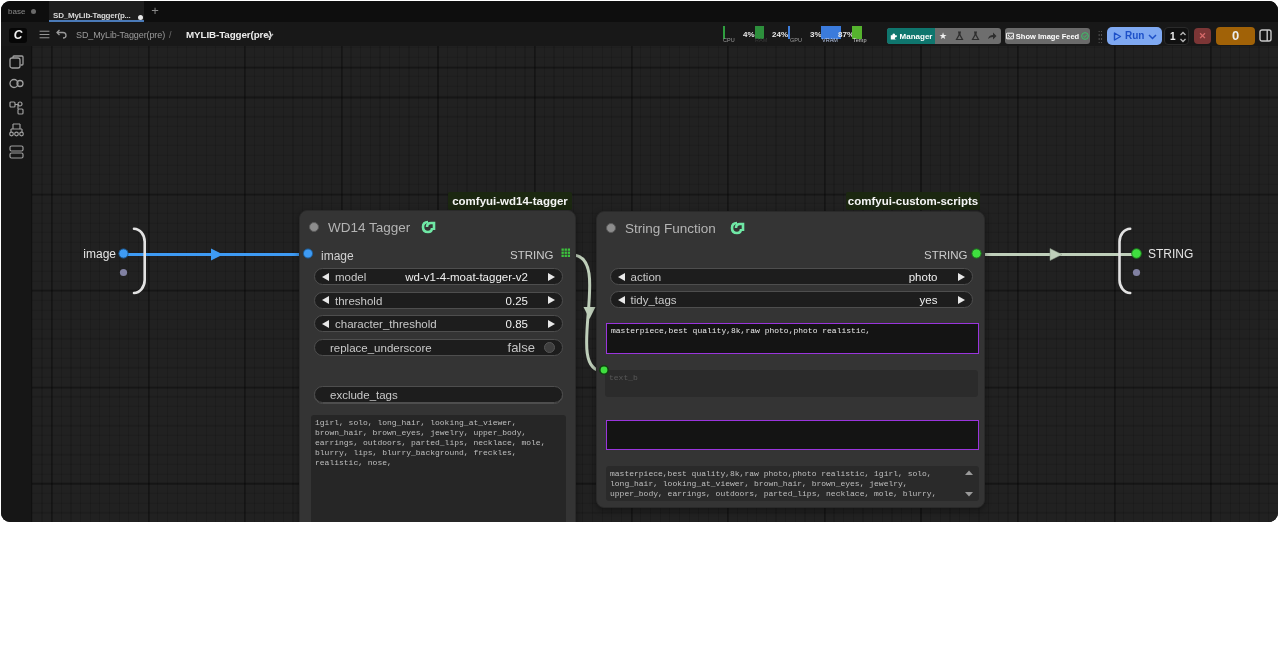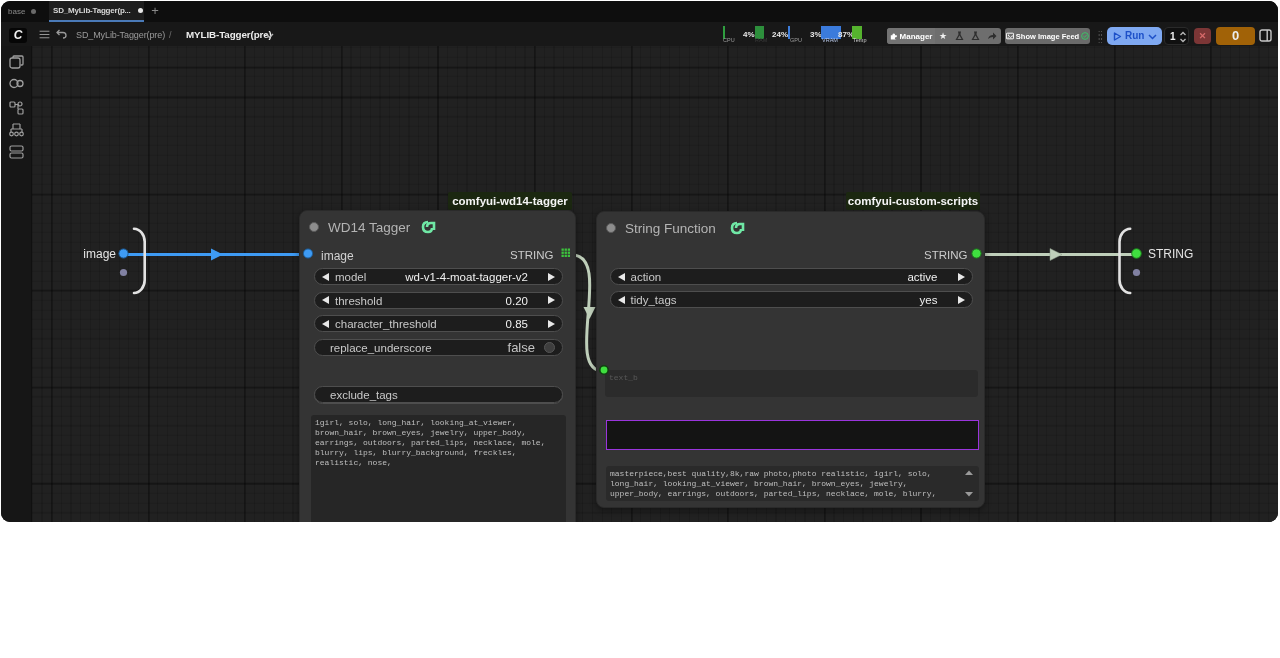--- a/index.html
+++ b/index.html
@@ -3,21 +3,21 @@
 <meta charset="utf-8">
 <style>
 * { margin:0; padding:0; box-sizing:border-box; }
 html,body { width:1280px; height:658px; background:#fff; font-family:"Liberation Sans", sans-serif; overflow:hidden; }
 #win { position:absolute; left:1px; top:1px; width:1277px; height:521px; background:#181818; border-radius:9px; overflow:hidden; will-change:transform; }
 
 #tabbar { position:absolute; left:0; top:0; width:100%; height:21px; background:#0e0e0e; }
 .tab { position:absolute; top:0; height:21px; display:flex; align-items:center; }
 #tab1 { left:7px; width:36px; color:#8a8a8a; font-size:8px; white-space:nowrap; }
 #tab1 .dot { width:5px; height:5px; border-radius:50%; background:#6a6a6a; margin-left:6px; }
-#tab2 { left:48px; width:95px; background:#1e1e1e; color:#d8d8d8; font-size:8px; font-weight:bold; letter-spacing:-0.2px; padding-left:4px; border-bottom:2px solid #4a7ab8; white-space:nowrap; overflow:hidden; }
+#tab2 { left:48px; width:95px; background:#1e1e1e; color:#d8d8d8; font-size:8px; font-weight:bold; letter-spacing:-0.2px; padding-left:4px; border-bottom:2px solid #4a7ab8; white-space:nowrap; overflow:hidden;align-items:flex-end; }
 #tab2 .dot { width:5px; height:5px; border-radius:50%; background:#e8e8e8; margin-left:7px; }
 #plus { position:absolute; left:146px; top:2px; color:#8a8a8a; font-size:13px; width:16px; text-align:center; }
 
 #menubar { position:absolute; left:0; top:21px; width:100%; height:24px; background:#181818; }
 #logo { position:absolute; left:8px; top:6px; width:18px; height:15px; background:#060606; border-radius:3px; color:#f2f2f2; font-weight:bold; font-size:12px; text-align:center; line-height:15px; font-style:italic; }
 .mtxt { position:absolute; top:6px; height:14px; line-height:14px; font-size:9px; letter-spacing:-0.1px; white-space:nowrap; }
 
 #sidebar { position:absolute; left:0; top:45px; width:31px; height:610px; background:#161616; border-right:1px solid #101010; }
 
 #canvas { position:absolute; left:31px; top:45px; width:1246px; height:610px; background:#212121; }
@@ -97,21 +97,21 @@
       <div class="tr-txt" style="left:88px; top:4px;">3%</div>
       <div style="position:absolute; left:99px; top:0px; width:20px; height:13px; background:#3b7bdc;"></div>
       <div class="tr-lbl" style="left:100px; top:11px; color:#b8c8e8;">VRAM</div>
       <div class="tr-txt" style="left:116px; top:4px;">87%</div>
       <div style="position:absolute; left:130px; top:0px; width:10px; height:13px; background:#55b32e;"></div>
       <div class="tr-lbl" style="left:131px; top:11px; color:#cdcdcd;">Temp</div>
       <div class="tr-txt" style="left:150px; top:4px;padding-left:44px;">30°</div>
     </div>
 
     <div style="position:absolute; left:886px; top:6px; width:114px; height:16px; background:#6e6e6e; border-radius:3px;"></div>
-    <div style="position:absolute; left:886px; top:6px; width:48px; height:16px; background:#737373; border-radius:3px 0 0 3px; color:#fff; font-size:8px; font-weight:bold; display:flex; align-items:center; justify-content:center; gap:2px; white-space:nowrap;">
+    <div style="position:absolute; left:886px; top:6px; width:48px; height:16px; background:#0f766e; border-radius:3px 0 0 3px; color:#fff; font-size:8px; font-weight:bold; display:flex; align-items:center; justify-content:center; gap:2px; white-space:nowrap;">
         <svg width="8" height="8" viewBox="0 0 10 10">
           <path d="M1,4 H3.2 A1.6 1.6 0 1 1 6.2,4 H8.5 V6.5 A1.6 1.6 0 1 0 8.5,9.2 V9.5 H1 Z" fill="#fff"></path>
         </svg>
         <span>Manager</span>
       </div>
     <div style="position:absolute; left:938px; top:9px; color:#f0f0f0; font-size:9px;">★</div>
     <svg style="position:absolute; left:954px; top:9px;" width="9" height="10" viewBox="0 0 9 10">
         <path d="M3,1 H6 M4,1 V4 L1.5,8.5 H7.5 L5,4 V1" fill="none" stroke="#2e2e2e" stroke-width="1.2"></path>
       </svg>
     <svg style="position:absolute; left:970px; top:9px;" width="9" height="10" viewBox="0 0 9 10">
@@ -244,21 +244,21 @@
     <div class="slotlbl" style="left:210px; top:38px; font-size:11.5px; color:#cbcbcb;">STRING</div>
     <div class="pill" style="left:14px; top:57px; width:249px;">
       <div class="la"></div>
         <div class="nm">model</div>
       <div class="val">wd-v1-4-moat-tagger-v2</div>
       <div class="ra"></div>
     </div>
     <div class="pill" style="left:14px; top:80.5px; width:249px;">
       <div class="la"></div>
         <div class="nm">threshold</div>
-        <div class="val">0.20</div>
+        <div class="val">0.25</div>
         <div class="ra"></div>
     </div>
     <div class="pill" style="left:14px; top:104px; width:249px;">
       <div class="la"></div>
         <div class="nm">character_threshold</div>
         <div class="val">0.85</div>
         <div class="ra"></div>
     </div>
     <div class="pill" style="left:14px; top:127.5px; width:249px;">
       <div class="nm2">replace_underscore</div>
@@ -284,29 +284,30 @@
     <div class="ndot"></div>
     <div class="ntitle">String Function</div>
     <svg style="position:absolute;left:131px;top:7px" width="19" height="18" viewBox="0 0 19 18">
       <path d="M9,4 Q4,4 4,9 Q4,14 9,14 Q13,14 13,10" fill="none" stroke="#6fe7a5" stroke-width="2.6"></path>
       <path d="M8,9 Q8,5 12,5 L15,5 L15,12" fill="none" stroke="#6fe7a5" stroke-width="2.6"></path>
     </svg>
     <div class="slotlbl" style="left:327px; top:37px; font-size:11.5px; color:#cbcbcb;">STRING</div>
     <div class="pill" style="left:12.5px; top:56px; width:363px;">
       <div class="la"></div>
         <div class="nm">action</div>
-        <div class="val">active</div>
+        <div class="val">photo</div>
         <div class="ra"></div>
     </div>
     <div class="pill" style="left:12.5px; top:79px; width:363px;">
       <div class="la"></div>
         <div class="nm">tidy_tags</div>
         <div class="val">yes</div>
         <div class="ra"></div>
     </div>
+    <div class="pta" style="left:9px; top:110.5px; width:373px; height:31px;">masterpiece,best quality,8k,raw photo,photo realistic,</div>
     <div class="ta" style="left:8px; top:158px; width:373px; height:27px; background:#2b2b2b; color:#585858;">text_b</div>
     <div class="pta" style="left:9px; top:208px; width:373px; height:30px;"></div>
     <div class="ta" style="left:9px; top:254px; width:373px; height:35px; background:#2a2a2a; padding-right:22px;">masterpiece,best quality,8k,raw photo,photo realistic, 1girl, solo,
 long_hair, looking_at_viewer, brown_hair, brown_eyes, jewelry,
 upper_body, earrings, outdoors, parted_lips, necklace, mole, blurry,</div>
     <svg style="position:absolute;left:367px;top:258px" width="10" height="28" viewBox="0 0 10 28">
       <path d="M1,5 L5,0.5 L9,5 Z" fill="#9a9a9a"></path>
       <path d="M1,22 L5,26.5 L9,22 Z" fill="#9a9a9a"></path>
     </svg>
   </div>

